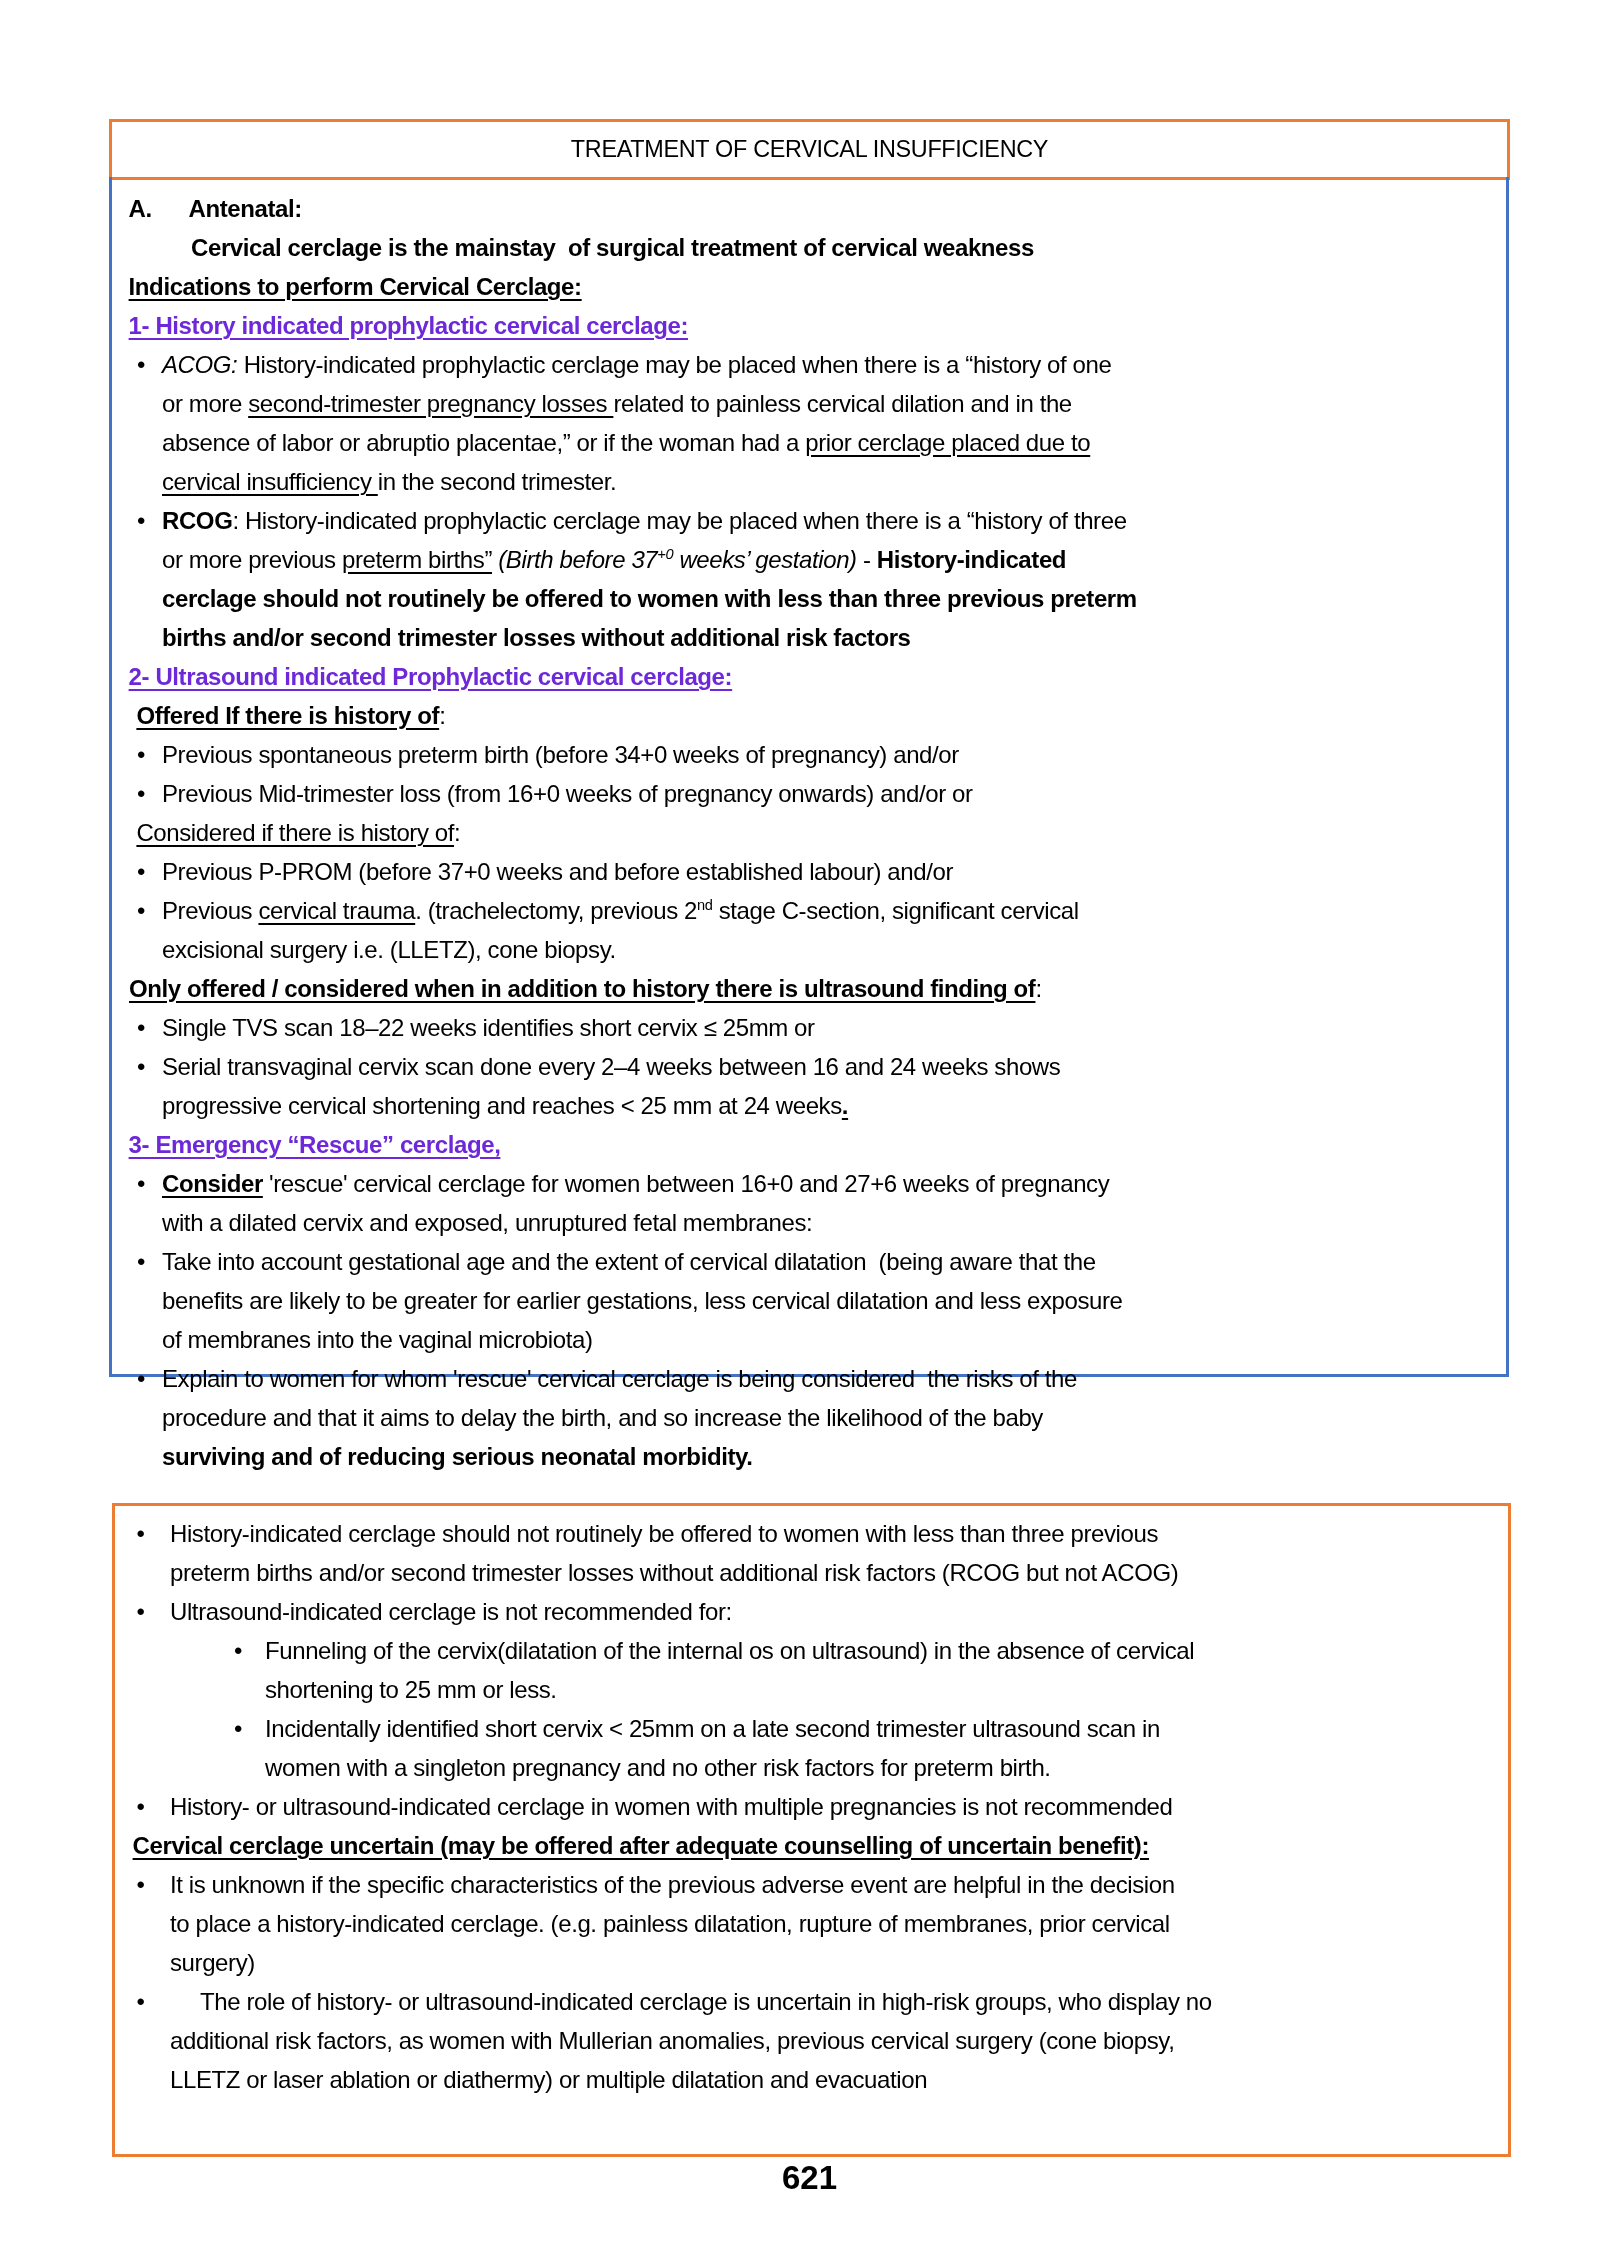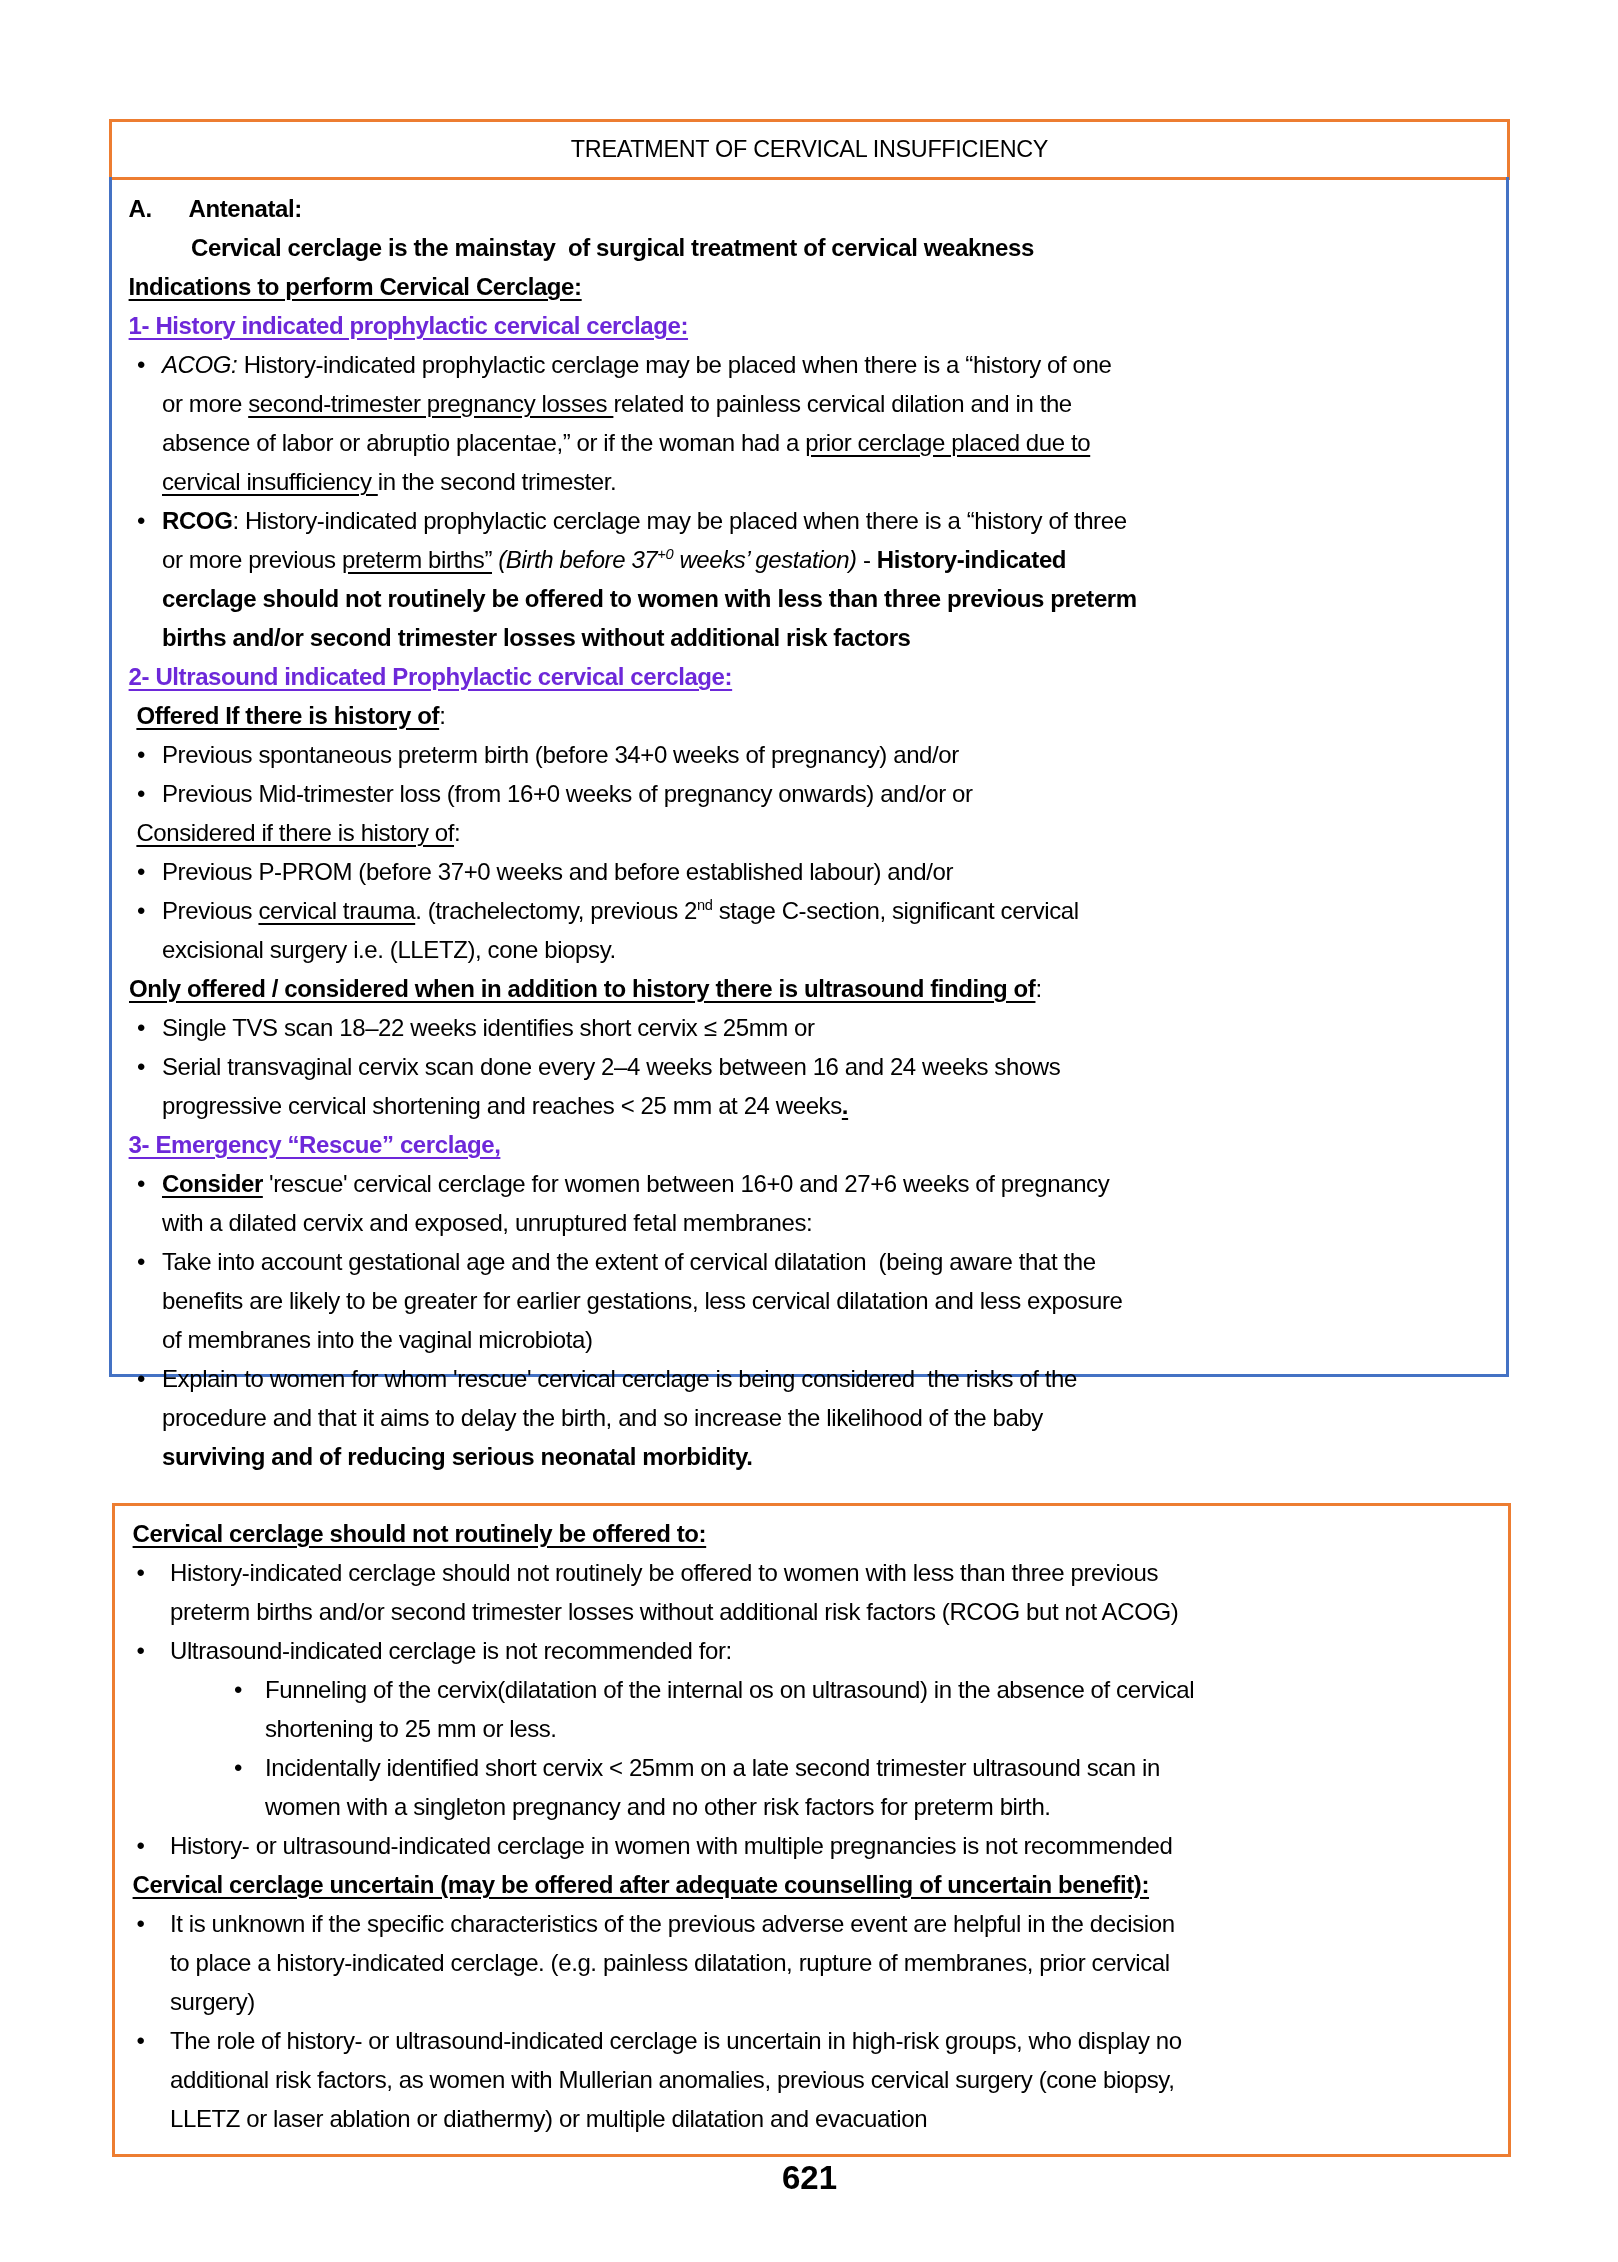--- a/index.html
+++ b/index.html
@@ -145,23 +145,20 @@
       </div>
       <div class="line">
         <span style="position: absolute; left: 50px; font-weight: bold;"><span class="" style="white-space: pre;">surviving and of reducing serious neonatal morbidity.</span></span>
       </div>
     </div>
 </div>
 
 <div id="note-box" class="box">
   <div class="lines" id="note-lines">
       <div class="line">
-        <span style="position: absolute; left: 17.6px;"><span class="seg-b seg-u" style="white-space: pre;">Cervical cerclage should not routinely be offered to:</span></span>
-      </div>
-      <div class="line">
         <span class="bul" style="left: 21.5px;">•</span>
         <span style="position: absolute; left: 55px;"><span class="" style="white-space: pre;">History-indicated cerclage should not routinely be offered to women with less than three previous</span></span>
       </div>
       <div class="line">
         <span style="position: absolute; left: 55px;"><span class="" style="white-space: pre;">preterm births and/or second trimester losses without additional risk factors (RCOG but not ACOG)</span></span>
       </div>
       <div class="line">
         <span class="bul" style="left: 21.5px;">•</span>
         <span style="position: absolute; left: 55px;"><span class="" style="white-space: pre;">Ultrasound-indicated cerclage is not recommended for:</span></span>
       </div>
@@ -191,21 +188,21 @@
         <span style="position: absolute; left: 55px;"><span class="" style="white-space: pre;">It is unknown if the specific characteristics of the previous adverse event are helpful in the decision</span></span>
       </div>
       <div class="line">
         <span style="position: absolute; left: 55px;"><span class="" style="white-space: pre;">to place a history-indicated cerclage. (e.g. painless dilatation, rupture of membranes, prior cervical</span></span>
       </div>
       <div class="line">
         <span style="position: absolute; left: 55px;"><span class="" style="white-space: pre;">surgery)</span></span>
       </div>
       <div class="line">
         <span class="bul" style="left: 21.5px;">•</span>
-        <span style="position: absolute; left: 55px;"><span class="" style="white-space: pre;">The role of history- or ultrasound-indicated cerclage is uncertain in high-risk groups, who display no</span></span>
+        <span style="position: absolute; left: 55px;"><span class="" style="white-space: pre; margin-left: 30px;">The role of history- or ultrasound-indicated cerclage is uncertain in high-risk groups, who display no</span></span>
       </div>
       <div class="line">
         <span style="position: absolute; left: 55px;"><span class="" style="white-space: pre;">additional risk factors, as women with Mullerian anomalies, previous cervical surgery (cone biopsy,</span></span>
       </div>
       <div class="line">
         <span style="position: absolute; left: 55px;"><span class="" style="white-space: pre;">LLETZ or laser ablation or diathermy) or multiple dilatation and evacuation</span></span>
       </div>
     </div>
 </div>
 

